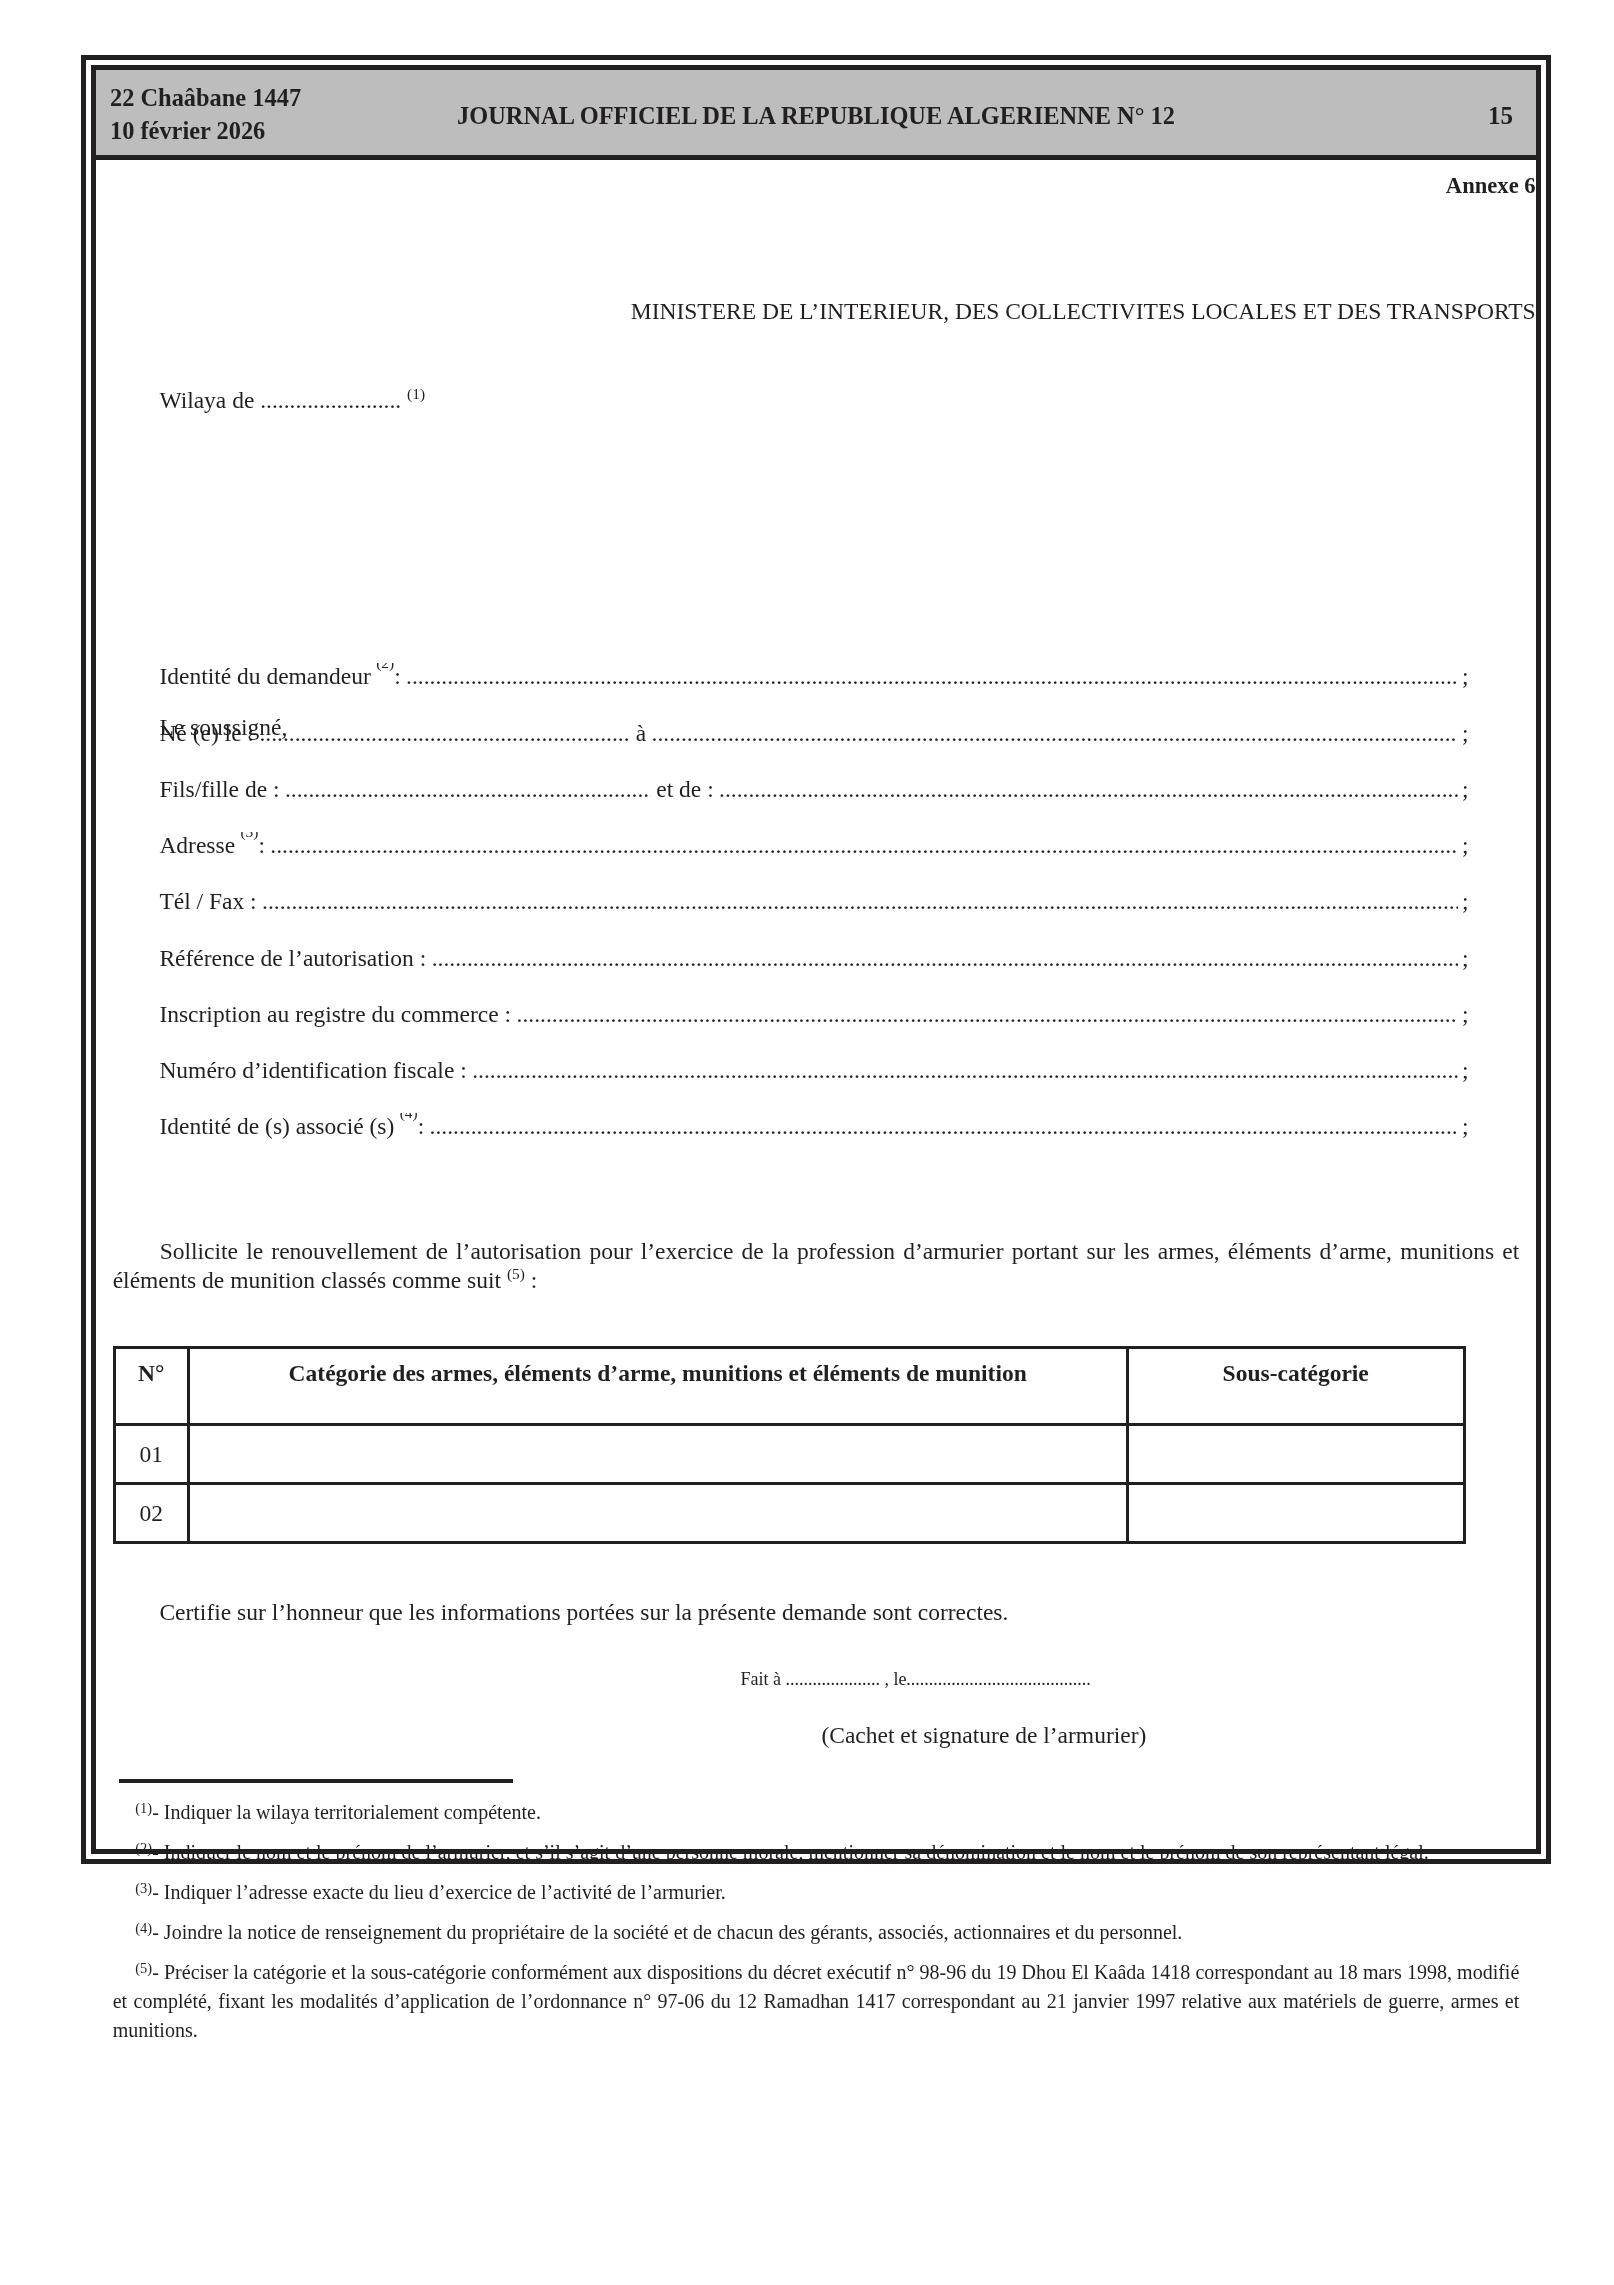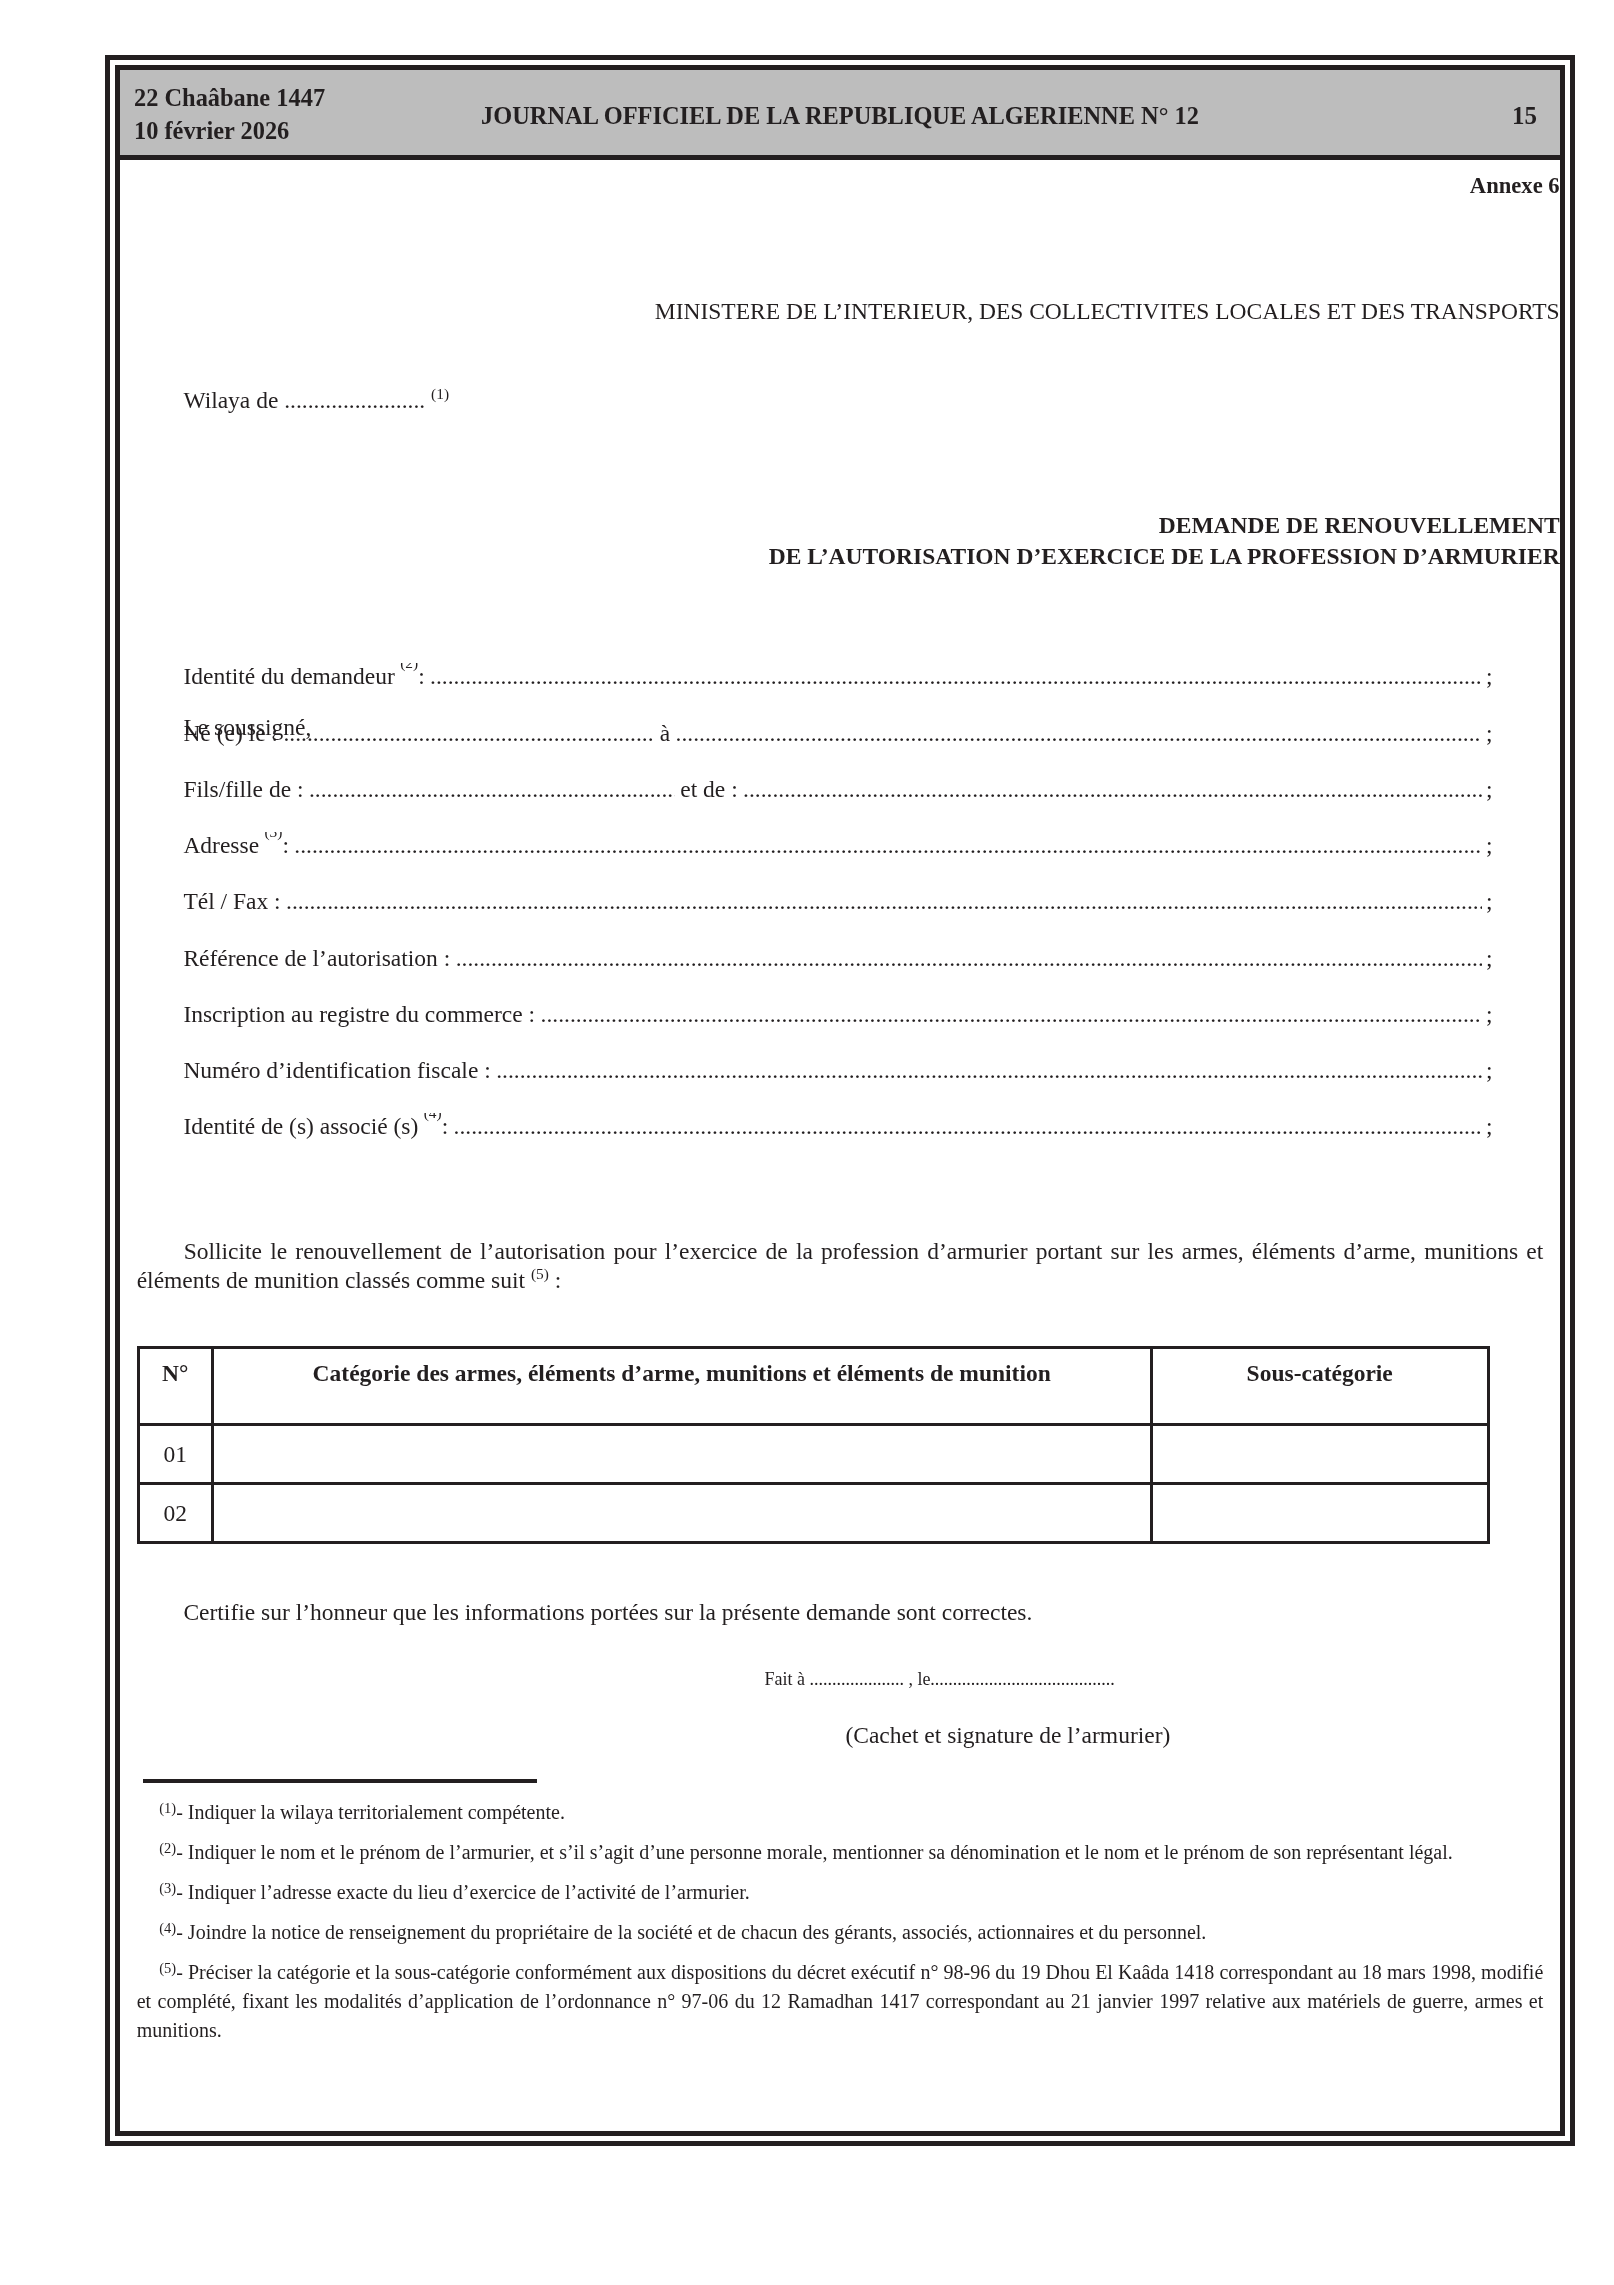--- a/index.html
+++ b/index.html
@@ -1,17 +1,17 @@
 <!DOCTYPE html>
 <html style="font-size:14.5px"><head>
 <meta charset="utf-8">
 <style>
   html, body { margin: 0; padding: 0; background: #ffffff; }
   body { width: 1615px; height: 2285px; position: relative; font-family: "Liberation Serif", serif; color: #231f20; }
-  .outer-frame { position: absolute; left: 105px; top: 55px; width: 1470px; height: 2091px; border: 5.4px solid #231f20; box-sizing: border-box; }
+  .outer-frame { position: absolute; left: 81px; top: 55px; width: 1470px; height: 1809px; border: 5.4px solid #231f20; box-sizing: border-box; }
   .inner-frame { position: absolute; left: 5.4px; top: 5.4px; right: 5.4px; bottom: 5.4px; border: 5.4px solid #231f20; }
   .header-band { position: absolute; left: 0; top: 0; right: 0; height: 85px; background: #bdbdbd; border-bottom: 5.4px solid #231f20; font-weight: bold; }
   .hdr-date { position: absolute; left: 13.6px; top: 11px; font-size: 24.4px; line-height: 33px; }
   .hdr-title { position: absolute; left: 0; right: 0; top: 32px; text-align: center; font-size: 24.4px; }
   .hdr-page { position: absolute; right: 22.6px; top: 32px; font-size: 25px; }
   .center { text-align: right; }
   .annex { position: absolute; left: 0; right: 0; top: 103px; font-size: 22.6px; font-weight: bold; }
   .republic { position: absolute; left: 0; right: 0; top: 165px; font-size: 23.5px; font-weight: bold; }
   .ministry { position: absolute; left: 0; right: 0; top: 228px; font-size: 23.5px; }
   .wilaya { position: absolute; left: 63px; top: 317px; font-size: 23.5px; }
@@ -49,24 +49,20 @@
     </div>
 
     <div class="annex center">Annexe 6</div>
     <div class="ministry center">MINISTERE DE L’INTERIEUR, DES COLLECTIVITES LOCALES ET DES TRANSPORTS</div>
 
     <div class="wilaya">
       <span>Wilaya de ........................</span>
       <sup>(1)</sup>
     </div>
 
-    <div class="doc-title center">
-      <div>DEMANDE DE RENOUVELLEMENT</div>
-      <div>DE L’AUTORISATION D’EXERCICE DE LA PROFESSION D’ARMURIER</div>
-    </div>
 
     <div class="field" style="top:644px">Le soussigné,</div>
 
     <div id="fields">
         <div class="field" style="top: 593px;">
           <span>Identité du demandeur</span>
           <sup style="margin-left: 5.4px;">(2)</sup>
           <span> :</span>
           <span class="dots" style="margin-left: 5.4px;">................................................................................................................................................................................................................................................................................................................................................................................................................</span>
           <span class="end">;</span>

